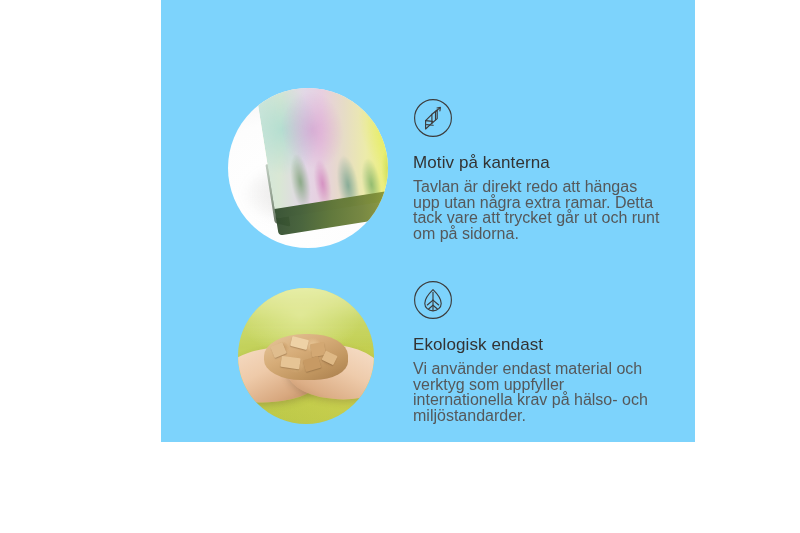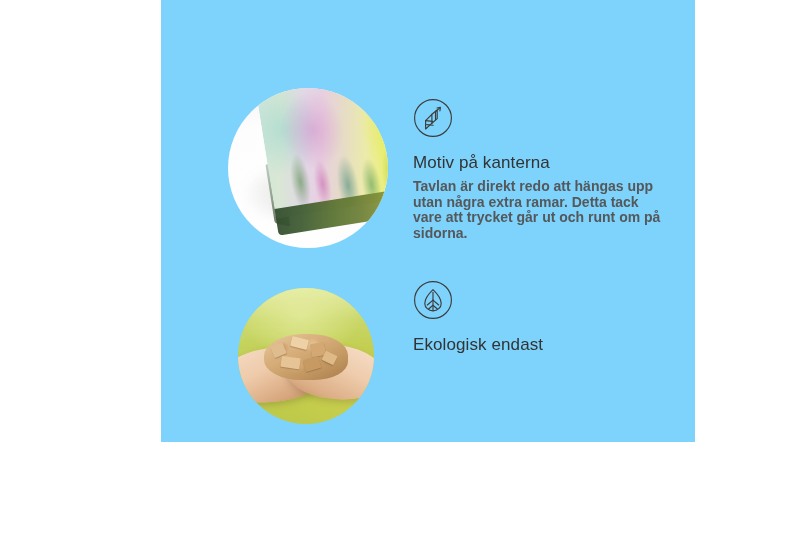--- a/index.html
+++ b/index.html
@@ -217,25 +217,24 @@
   .feature-title {
     margin: 14px 0 0 0;
     font-size: 17px;
     line-height: 21px;
     font-weight: 400;
     color: #333333;
     letter-spacing: 0.1px;
   }
   .feature-body {
     margin: 6px 0 0 0;
-    font-size: 14px;
+    font-size: 16px;
     line-height: 15.5px;
     color: #55585a;
     max-width: 252px;
-    font-weight: bold;
   }
 </style>
 </head>
 <body>
 
 <div class="stage">
 
   <div class="panel">
 
     <div class="feature feature-top">
@@ -290,18 +289,19 @@
             <circle cx="20" cy="20" r="18.4"></circle>
             <path d="M20 9.6 C25.6 15.0 28.2 19.6 28.2 23.4 C28.2 27.6 24.5 30.8 20 30.8 C15.5 30.8 11.8 27.6 11.8 23.4 C11.8 19.6 14.4 15.0 20 9.6 Z"></path>
             <path d="M20 12.4 L20 30.6"></path>
             <path d="M20 20.1 L14.3 25.0"></path>
             <path d="M20 20.1 L25.7 25.0"></path>
             <path d="M20 25.3 L15.6 29.0"></path>
             <path d="M20 25.3 L24.4 29.0"></path>
           </svg>
         </span>
         <h3 class="feature-title">Ekologisk endast</h3>
+        <p class="feature-body">Vi använder endast material och verktyg som uppfyller internationella krav på hälso- och miljöstandarder.</p>
       </div>
 
     </div>
 
   </div>
 </div>
 
 </body></html>

